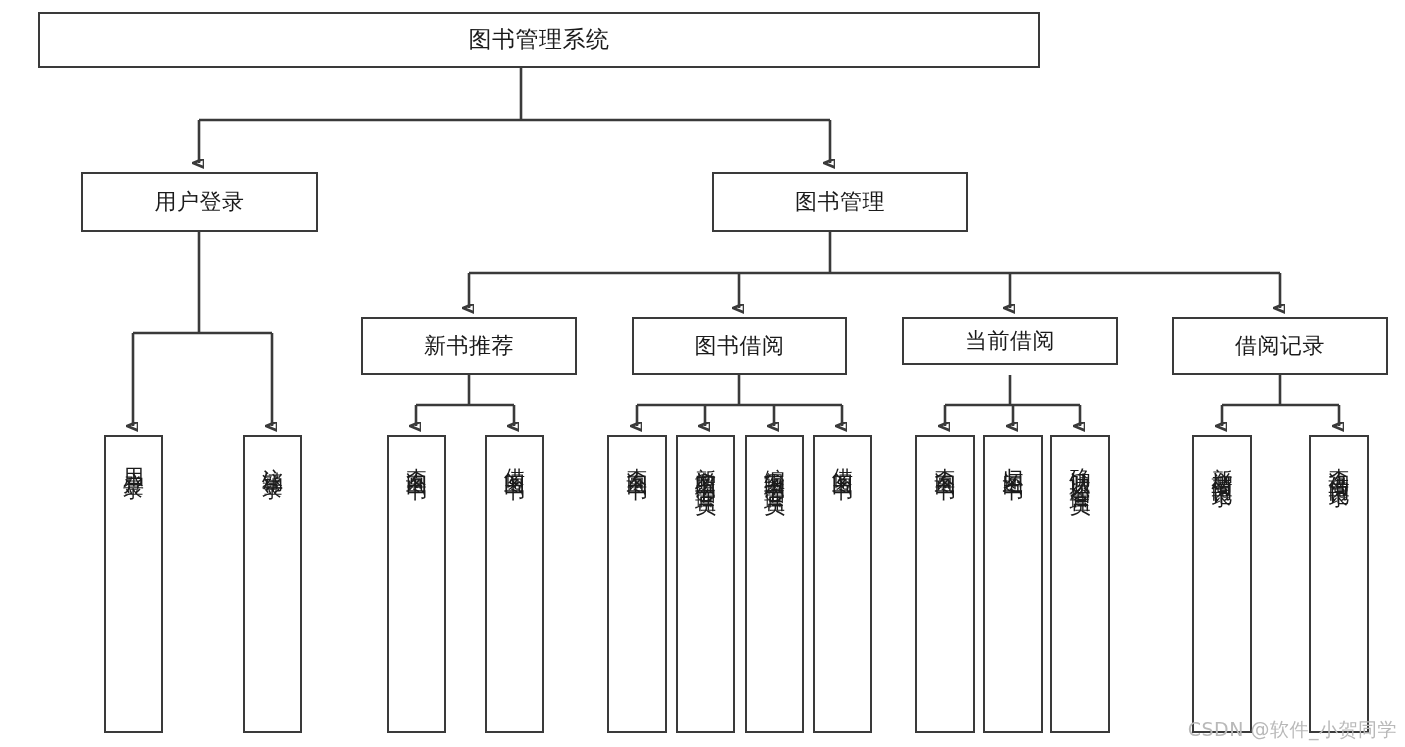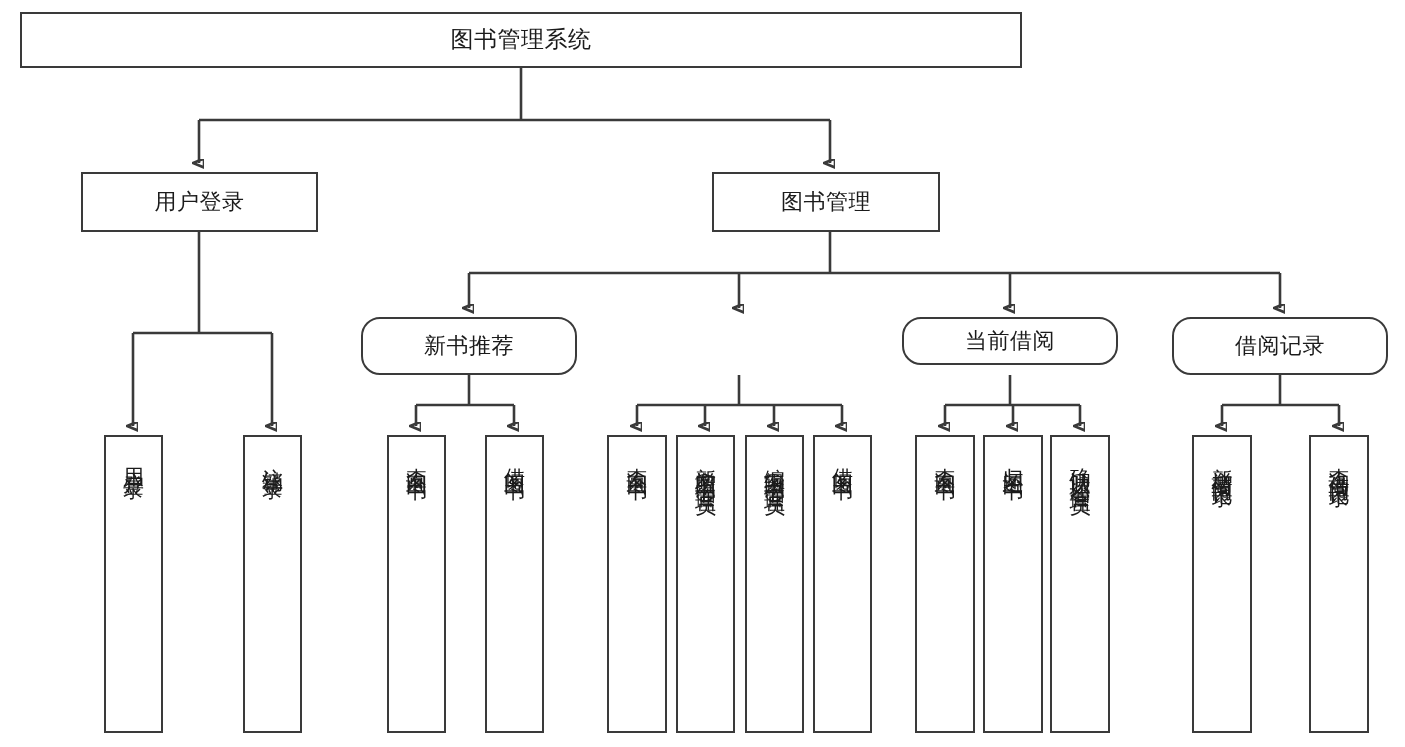--- a/index.html
+++ b/index.html
@@ -23,23 +23,23 @@
     border:2.5px solid #3a3a3a;
     display:flex;
     align-items:center;
     justify-content:center;
     text-align:center;
     line-height:1.18;
     color:#1b1b1b;
     font-size:22px;
     letter-spacing:0.5px;
   }
-  .node.root{ font-size:23px; }
+  .node.root{ font-size:23px;margin-left:18px; }
   .node.lvl2{ font-size:22px; }
-  .node.lvl3{ font-size:22px;border-radius:19px; }
+  .node.lvl3{ font-size:22px; }
   
   .node.leaf{
     font-size:21px;
     align-items:flex-start;
     justify-content:center;
     padding-top:14px;
   }
   .vtext{
     writing-mode:vertical-rl;
     text-orientation:upright;
@@ -126,27 +126,30 @@
     <line x1="1339" y1="405" x2="1339" y2="426" marker-end="url(#arrow)"></line>
   </svg>
 
   <div class="node root" style="left:20px; top:12px; width:1002px; height:56px;">
     <span>图书管理系统</span>
   </div>
 
   <div class="node lvl2" style="left:81px; top:172px; width:237px; height:60px;">
     <span>用户登录</span>
   </div>
-  <div class="node lvl2" style="left:712px; top:172px; width:228px; height:60px;">
+  <div class="node lvl2" style="left:712px; top:172px; width:256px; height:60px;">
     <span>图书管理</span>
   </div>
 
   <div class="node lvl3" style="left:361px; top:317px; width:216px; height:58px;">
     <span>新书推荐</span>
   </div>
+  <div class="node lvl3" style="left:632px; top:317px; width:215px; height:58px;">
+    <span>图书借阅</span>
+  </div>
   <div class="node lvl3" style="left:902px; top:317px; width:216px; height:48px;">
     <span>当前借阅</span>
   </div>
   <div class="node lvl3" style="left:1172px; top:317px; width:216px; height:58px;align-items:center;">
     <span>借阅记录</span>
   </div>
 
   <div class="node leaf" style="left:104px; top:435px; width:59px; height:298px;">
     <span class="vtext">用户登录</span>
   </div>
@@ -184,14 +187,15 @@
     <span class="vtext">确认归还（管理员）</span>
   </div>
 
   <div class="node leaf" style="left:1192px; top:435px; width:60px; height:298px;">
     <span class="vtext">新增借阅记录</span>
   </div>
   <div class="node leaf" style="left:1309px; top:435px; width:60px; height:298px;">
     <span class="vtext">查询借阅记录</span>
   </div>
 
+  <div class="watermark">CSDN @软件_小贺同学</div>
 
 </div>
 
 </body></html>

